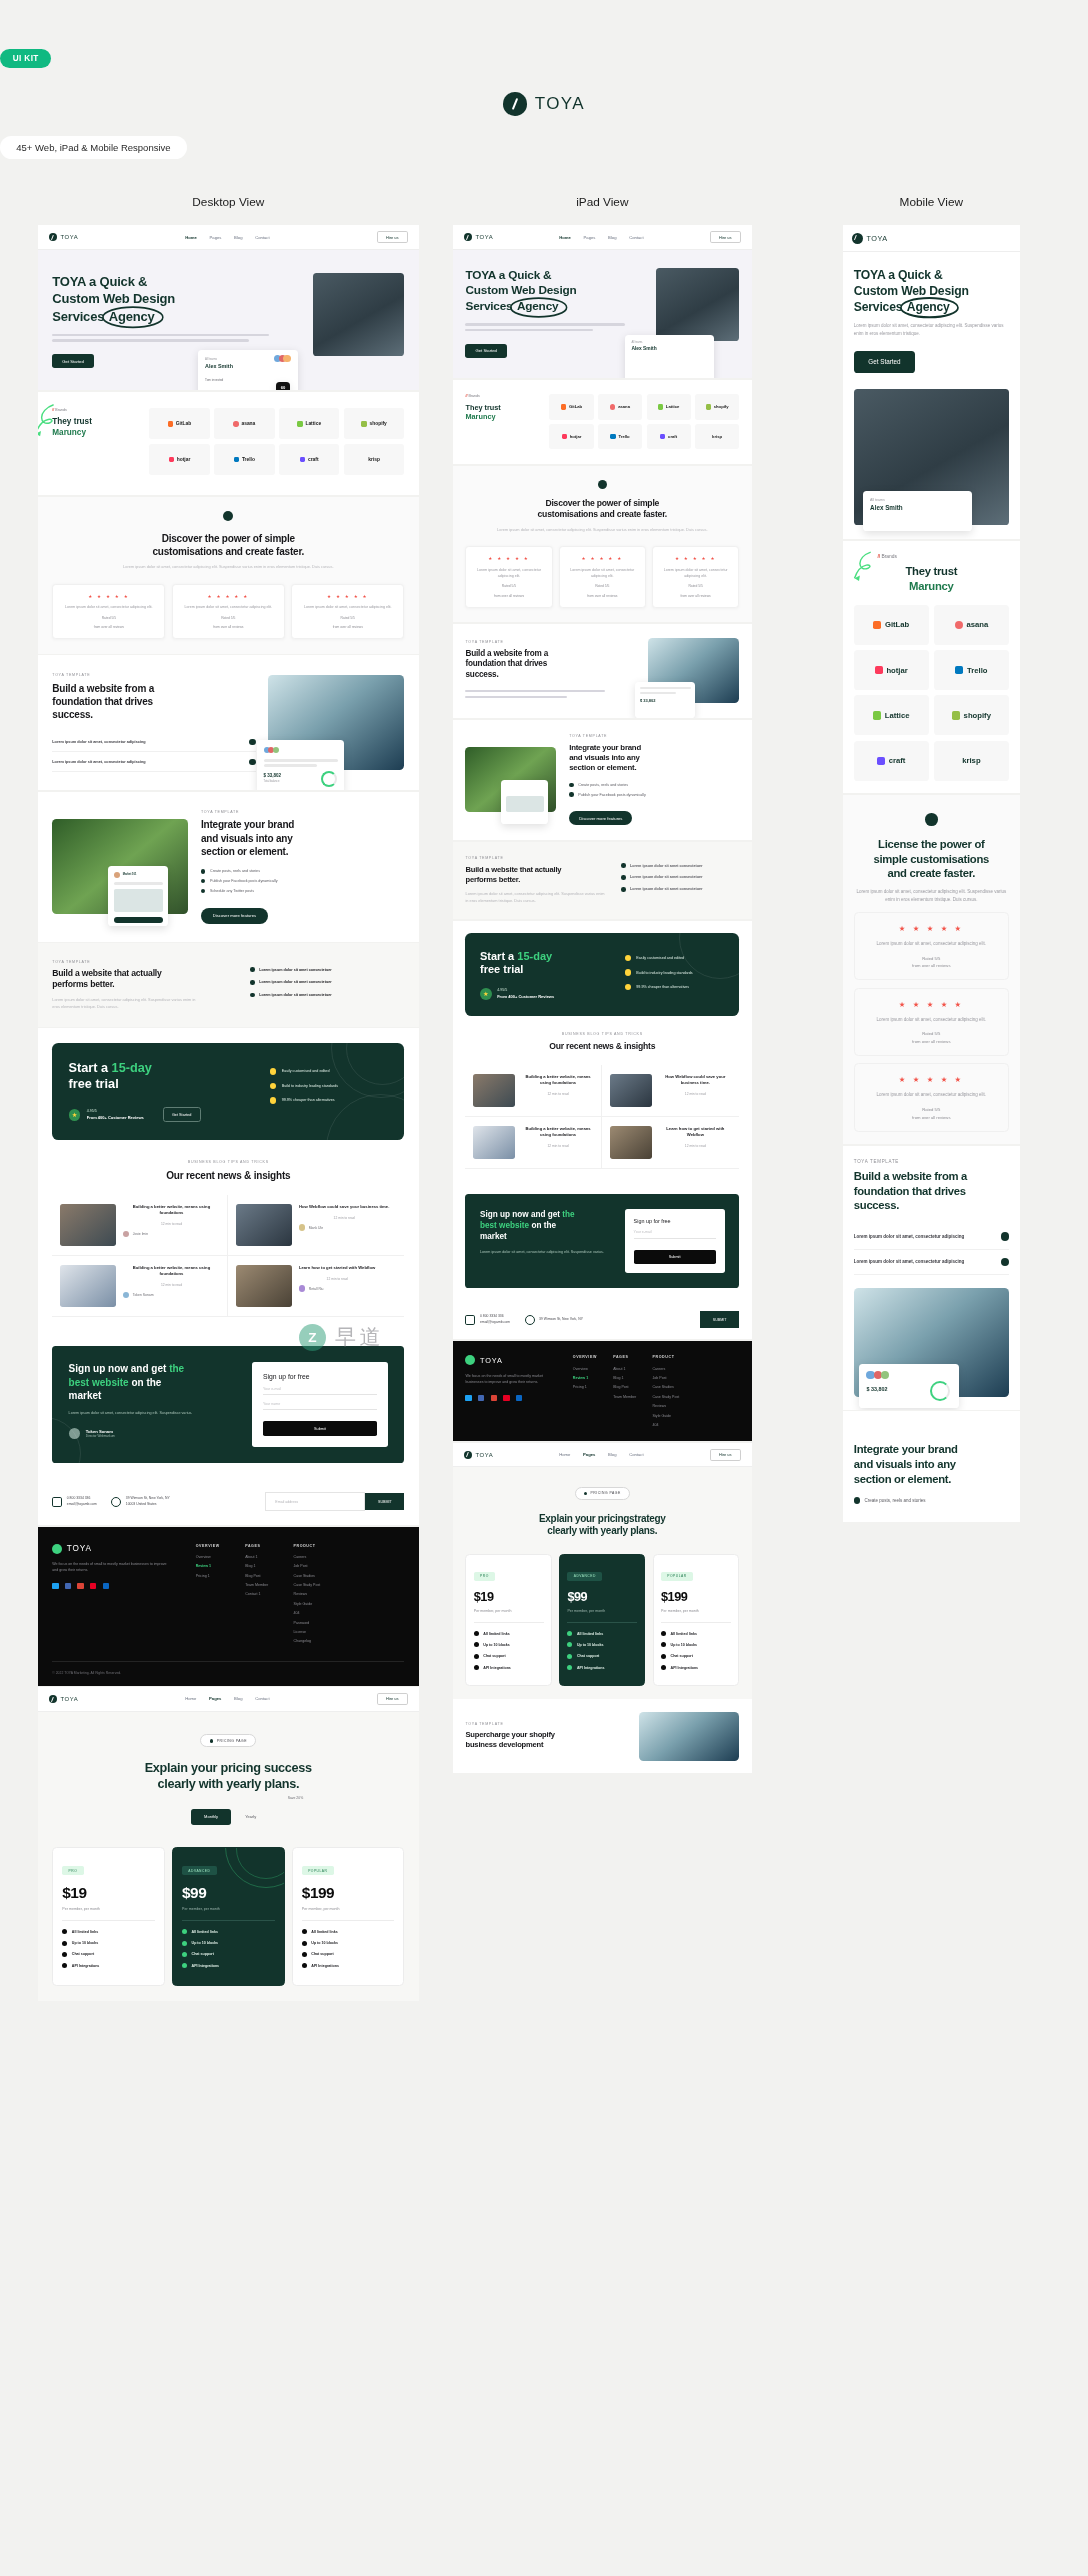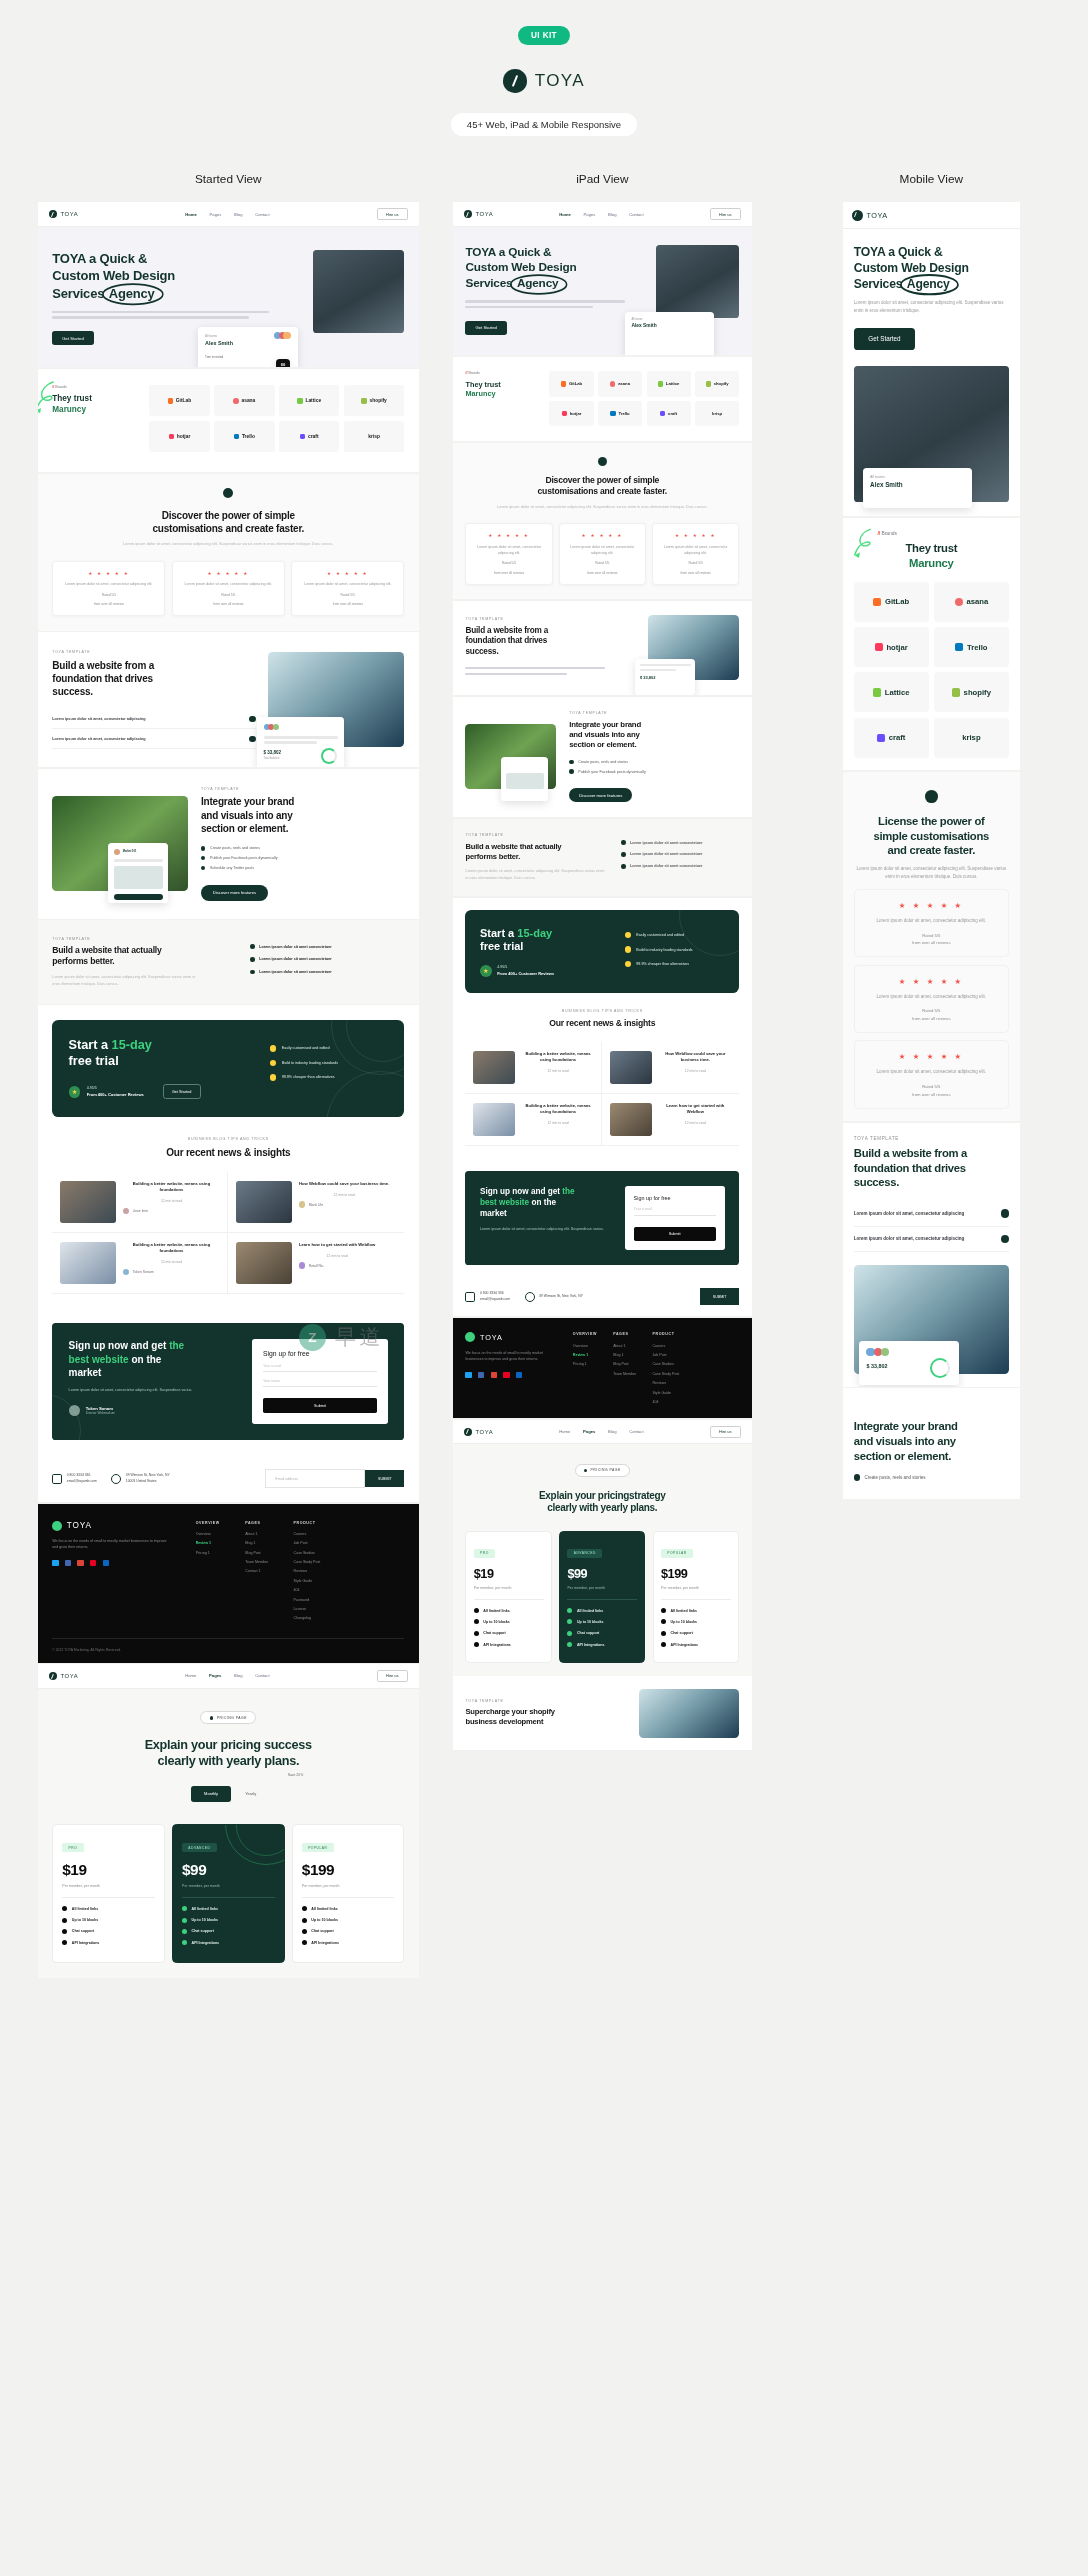--- a/index.html
+++ b/index.html
@@ -3,21 +3,21 @@
 <meta charset="utf-8">
 <style>
   * { box-sizing: border-box; margin:0; padding:0; }
   html,body { background:#f2f2f0; }
   body {
     width:1088px; height:2576px; position:relative;
     font-family:"Liberation Sans", sans-serif;
     color:#12342c; overflow:hidden;
   }
   
-  .page-head { text-align:center; padding-top:25px; }
+  .page-head { text-align:left; padding-top:48px; }
   .kit-badge {
     display:inline-block; background:#10b981; color:#fff;
     font-size:8.2px; font-weight:bold; letter-spacing:0.4px;
     padding:5.4px 12.7px; border-radius:11px;
   }
   .brand-row { margin-top:23.6px; display:flex; align-items:center; justify-content:center; gap:8.2px; }
   .logo-mark {
     width:23.6px; height:23.6px; border-radius:50%; background:#12342c;
     display:flex; align-items:center; justify-content:center;
   }
@@ -223,21 +223,21 @@
         <span></span>
       </div>
     <div class="logo-word">TOYA</div>
   </div>
   <div><span class="resp-pill">45+ Web, iPad &amp;  Mobile Responsive</span></div>
 </div>
 
 <div class="views">
 
   <div class="col col-desktop">
-    <div class="col-label">Started View</div>
+    <div class="col-label">Desktop View</div>
 
     <div class="mock">
       <div class="nav">
         <div class="nav-logo">
           <span class="dot"></span>
           <span class="w">TOYA</span>
         </div>
         <div class="nav-links">
           <span class="active">Home</span>
           <span>Pages</span>

